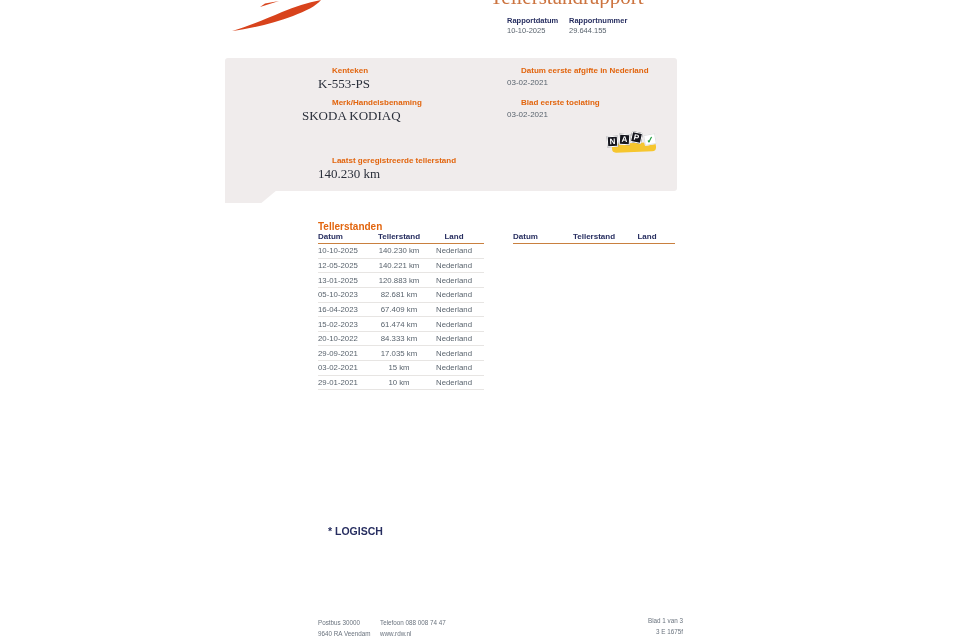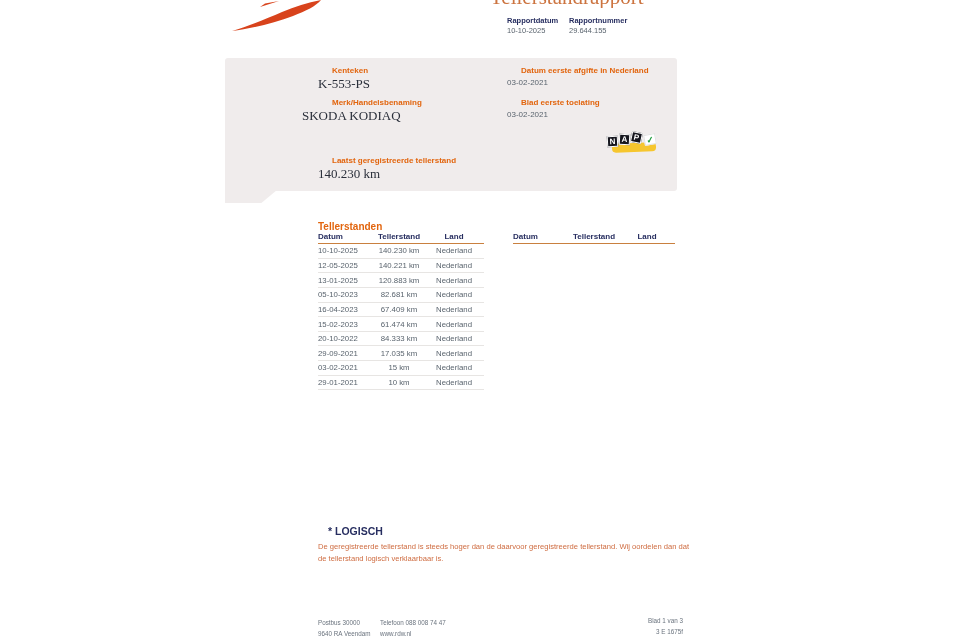--- a/index.html
+++ b/index.html
@@ -165,21 +165,20 @@
 
   <div class="otable right">
     <div class="thead">
       <span>Datum</span>
       <span class="col-right">Tellerstand</span>
       <span class="col-right">Land</span>
     </div>
   </div>
 
   <div class="fn-title">* LOGISCH</div>
-  <div class="fn-body">De geregistreerde tellerstand is steeds hoger dan de daarvoor geregistreerde tellerstand. Wij oordelen dan dat de tellerstand logisch verklaarbaar is.</div>
 
   <div class="abs foot" style="left:318px;top:619px;">Postbus 30000</div>
   <div class="abs foot" style="left:318px;top:630px;">9640 RA Veendam</div>
   <div class="abs foot" style="left:380px;top:619px;">Telefoon 088 008 74 47</div>
   <div class="abs foot" style="left:380px;top:630px;">www.rdw.nl</div>
   <div class="abs foot foot-right" style="top:617px;">Blad 1 van 3</div>
   <div class="abs foot foot-right" style="top:628px;">3 E 1675f</div>
 
 </div>
 

